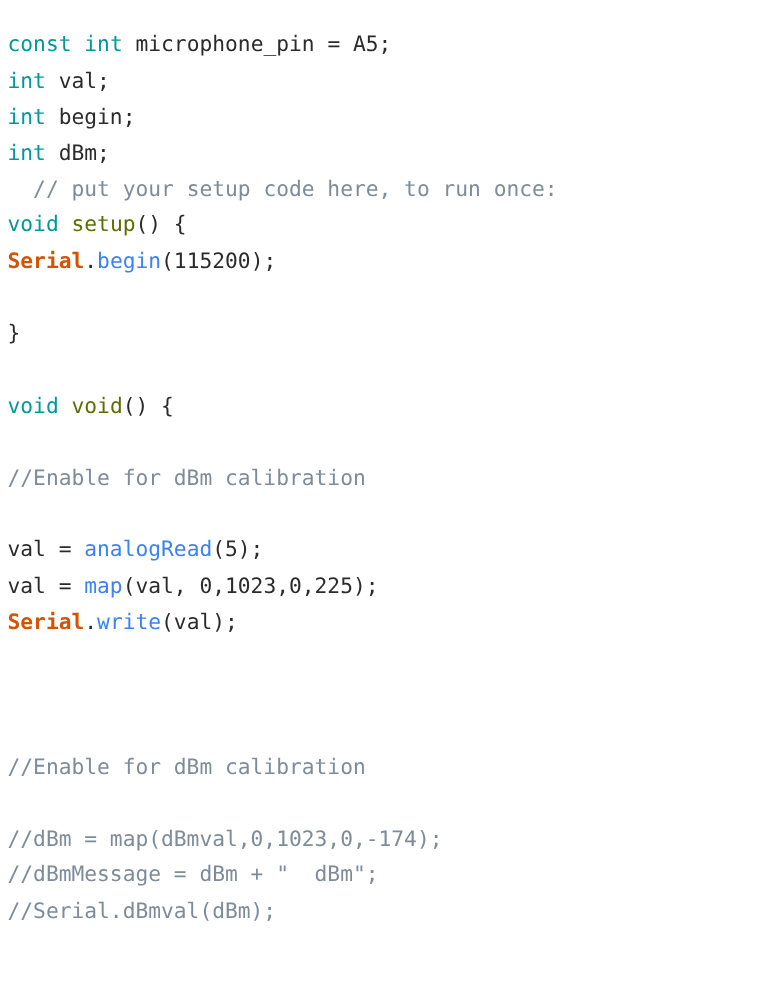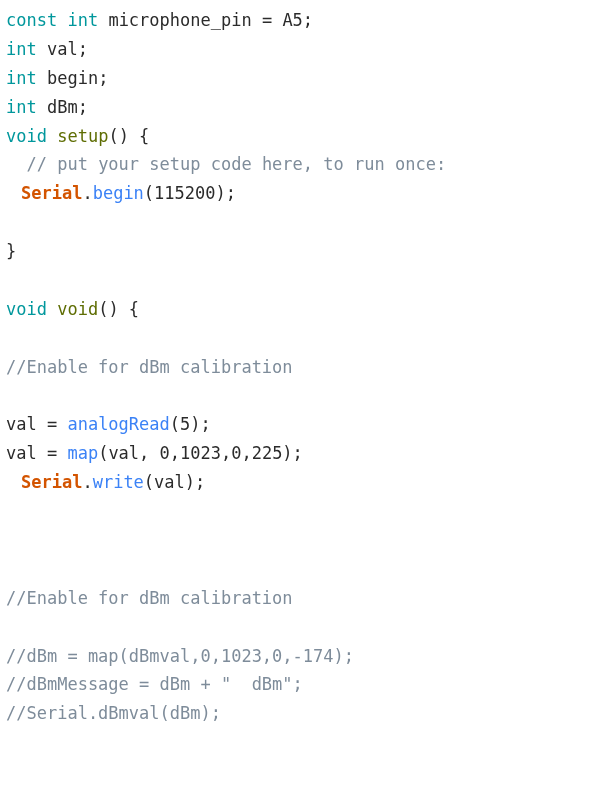--- a/index.html
+++ b/index.html
@@ -7,55 +7,55 @@
     padding: 0;
     background: #ffffff;
   }
   body {
     width: 615px;
     height: 791px;
     overflow: hidden;
     font-family: "DejaVu Sans Mono", "Liberation Mono", monospace;
   }
   #code-listing {
-    padding: 6px 0 0 6px;
+    padding: 22px 0 0 6px;
     box-sizing: border-box;
     width: 615px;
     height: 676px;
     background: #ffffff;
   }
   .code-line {
     font-family: "DejaVu Sans Mono", "Liberation Mono", monospace;
     font-size: 17px;
     line-height: 28.9px;
     height: 28.9px;
     white-space: pre;
     color: #2b2b2b;
     letter-spacing: 0px;
   }
   .code-line.blank { color: transparent; }
 
   
   .tok-keyword  { color: #00979c; }
   .tok-function { color: #5e6d03; }
   .tok-builtin  { color: #3b82f6; }
-  .tok-object   { color: #d35400; font-weight: bold; margin-left: 15px; }
+  .tok-object   { color: #d35400; font-weight: bold; }
   .tok-comment  { color: #7e8c9a; }
   .tok-plain    { color: #2b2b2b; }
 </style>
 </head>
 <body>
 
 <div id="code-listing">
     <div class="code-line"><span class="tok-keyword">const</span><span class="tok-plain"> </span><span class="tok-keyword">int</span><span class="tok-plain"> microphone_pin = A5;</span></div>
     <div class="code-line"><span class="tok-keyword">int</span><span class="tok-plain"> val;</span></div>
     <div class="code-line"><span class="tok-keyword">int</span><span class="tok-plain"> begin;</span></div>
     <div class="code-line"><span class="tok-keyword">int</span><span class="tok-plain"> dBm;</span></div>
+    <div class="code-line"><span class="tok-plain">  </span><span class="tok-comment">// put your setup code here, to run once:</span></div>
     <div class="code-line"><span class="tok-keyword">void</span><span class="tok-plain"> </span><span class="tok-function">setup</span><span class="tok-plain">() {</span></div>
-    <div class="code-line"><span class="tok-plain">  </span><span class="tok-comment">// put your setup code here, to run once:</span></div>
     <div class="code-line"><span class="tok-object">Serial</span><span class="tok-plain">.</span><span class="tok-builtin">begin</span><span class="tok-plain">(115200);</span></div>
     <div class="code-line blank">&nbsp;</div>
     <div class="code-line"><span class="tok-plain">}</span></div>
     <div class="code-line blank">&nbsp;</div>
     <div class="code-line"><span class="tok-keyword">void</span><span class="tok-plain"> </span><span class="tok-function">void</span><span class="tok-plain">() {</span></div>
     <div class="code-line blank">&nbsp;</div>
     <div class="code-line"><span class="tok-comment">//Enable for dBm calibration</span></div>
     <div class="code-line blank">&nbsp;</div>
     <div class="code-line"><span class="tok-plain">val = </span><span class="tok-builtin">analogRead</span><span class="tok-plain">(5);</span></div>
     <div class="code-line"><span class="tok-plain">val = </span><span class="tok-builtin">map</span><span class="tok-plain">(val, 0,1023,0,225);</span></div>

